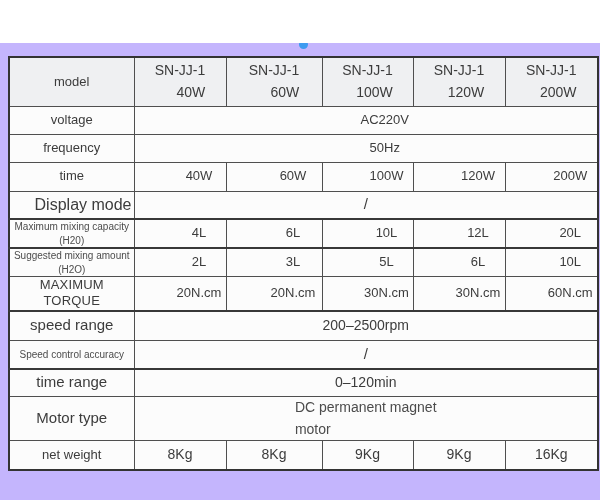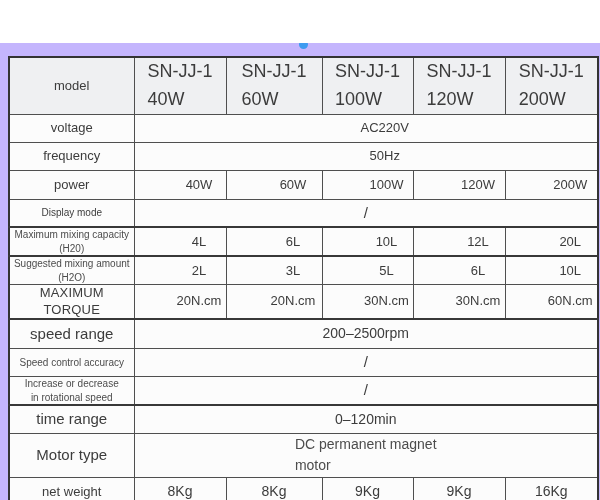--- a/index.html
+++ b/index.html
@@ -32,23 +32,23 @@
     padding:0 2px;
     text-align:center;
     vertical-align:middle;
     font-size:13px;
     background:#fcfcfc;
     color:#3c3c3c;
     line-height:1.25;
   }
   tr.header-row td{background:#eff0f2;}
   tr.thick-top td{border-top-width:2px;border-top-color:#383838;}
-  .model-block{display:inline-block;text-align:left;line-height:1.55;font-size:18px;}
+  .model-block{display:inline-block;text-align:right;line-height:1.55;font-size:14px;}
   .lbl-lg{font-size:15px;}
-  .lbl-sm{font-size:10px;}
+  .lbl-sm{font-size:16px;text-align:right;}
   .lbl-xs{font-size:10px;color:#4c4c4c;line-height:1.35;}
   .lbl-torque{font-size:13px;letter-spacing:0.2px;}
   .lbl-dim{font-size:12px;}
   .val-md{font-size:13px;padding-left:40px;}
   .val-lg{font-size:14px;}
   .slash{font-size:15px;}
   .overflow-label{
     text-align:left;
     white-space:nowrap;
     overflow:visible;
@@ -103,21 +103,21 @@
       <td>voltage</td>
       <td colspan="5" class="val-md">AC220V</td>
     </tr>
 
     <tr style="height:28px">
       <td>frequency</td>
       <td colspan="5" class="val-md">50Hz</td>
     </tr>
 
     <tr style="height:29px">
-      <td>power</td>
+      <td>time</td>
       <td class="val-md">40W</td>
       <td class="val-md">60W</td>
       <td class="val-md">100W</td>
       <td class="val-md">120W</td>
       <td class="val-md">200W</td>
     </tr>
 
     <tr style="height:28px">
       <td class="lbl-sm">Display mode</td>
       <td colspan="5" class="slash">/</td>
@@ -154,27 +154,20 @@
     <tr class="thick-top" style="height:30px">
       <td class="lbl-lg">speed range</td>
       <td colspan="5" class="val-lg">200–2500rpm</td>
     </tr>
 
     <tr style="height:28px">
       <td class="lbl-xs">Speed control accuracy</td>
       <td colspan="5" class="slash">/</td>
     </tr>
 
-    <tr style="height:28px">
-      <td class="lbl-xs">
-        <div>Increase or decrease</div>
-        <div>in rotational speed</div>
-      </td>
-      <td colspan="5" class="slash">/</td>
-    </tr>
 
     <tr class="thick-top" style="height:28px">
       <td class="lbl-lg">time range</td>
       <td colspan="5" class="val-lg">0–120min</td>
     </tr>
 
     <tr style="height:33px">
       <td class="lbl-lg">Motor type</td>
       <td colspan="5">
         <div class="motor-value">

